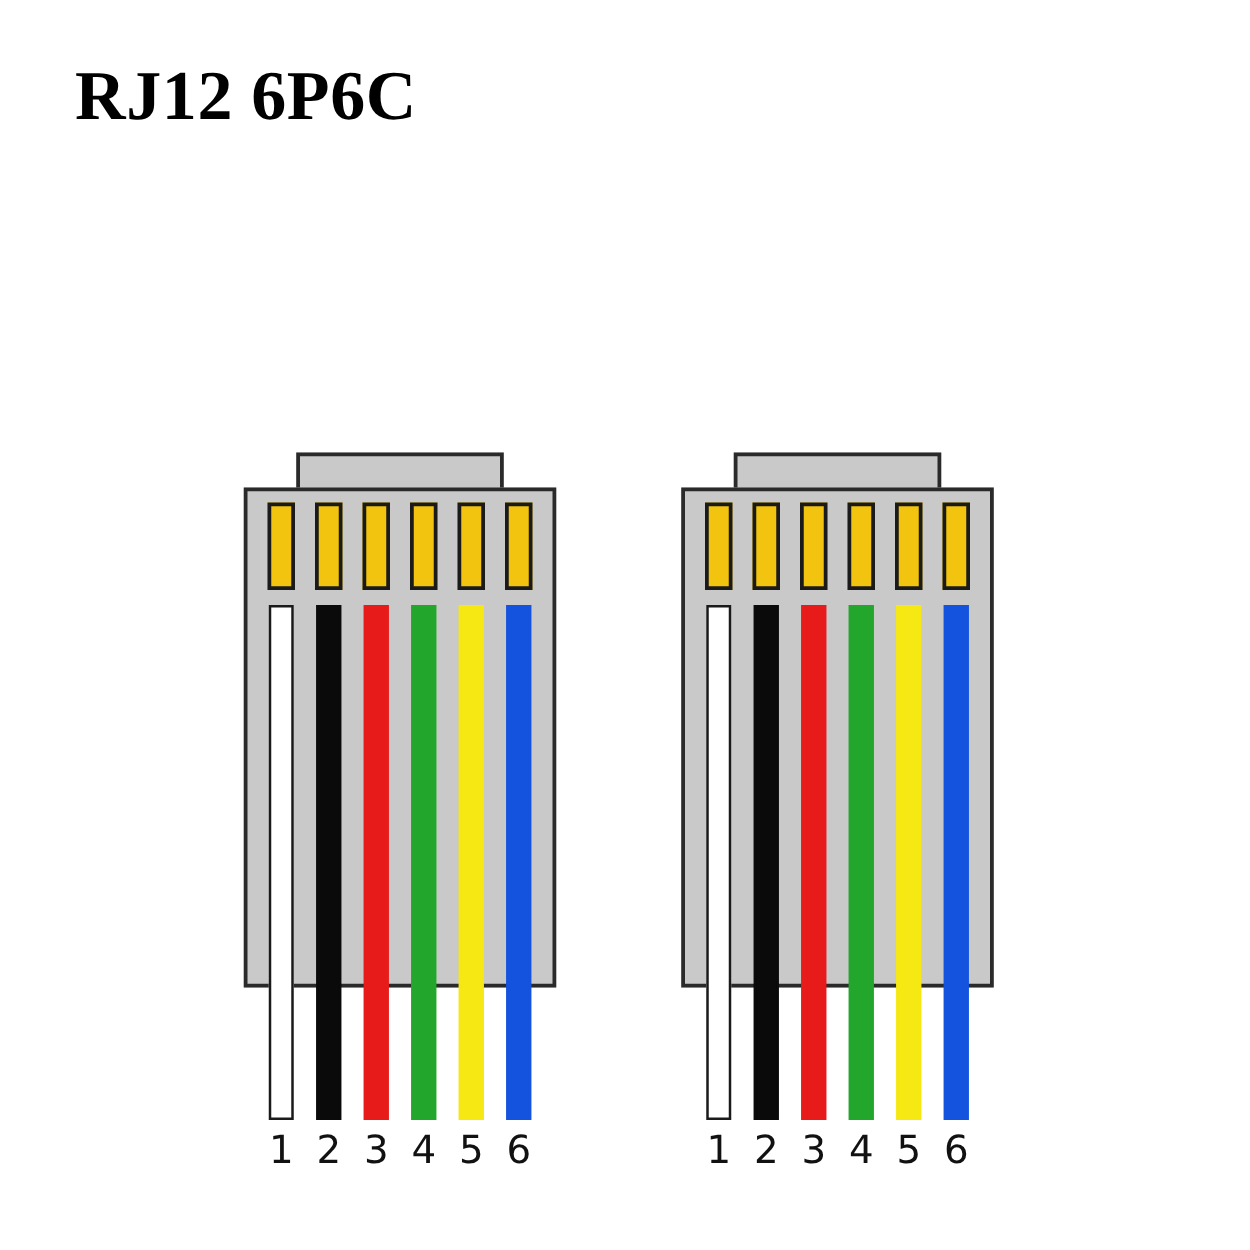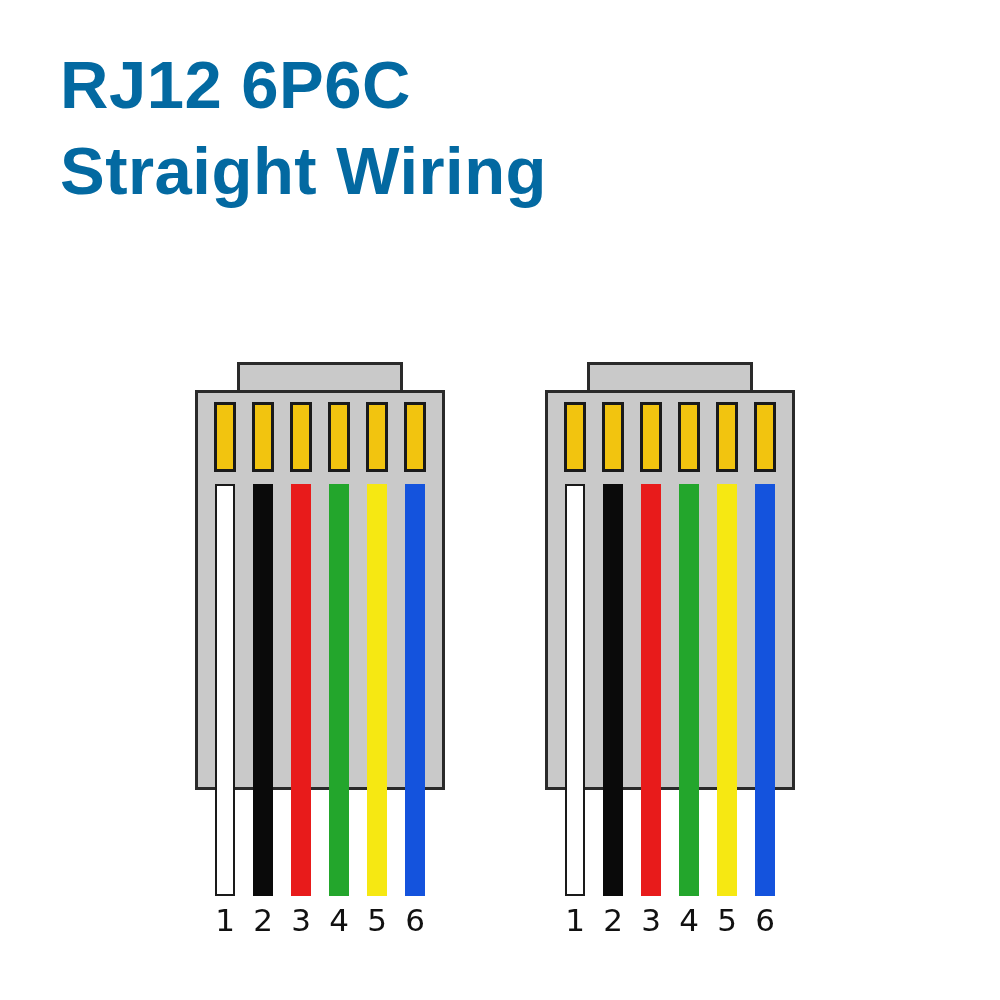--- a/index.html
+++ b/index.html
@@ -16,25 +16,26 @@
     overflow: hidden;
   }
   .header {
     position: absolute;
     top: 42px;
     left: 60px;
     color: #3a4b60;
   }
   .title {
     margin: 0;
-    font-size: 67px;
+    font-size: 56px;
     line-height: 1.28;
     font-weight: 800;
     letter-spacing: 0.5px;
-    color: #0369a1;
+    color: #000000;
+    font-family: Liberation Serif, serif;
   }
   .subtitle {
     margin: 22px 0 0 0;
     font-size: 37px;
     font-weight: 700;
     color: #3a4b60;
     letter-spacing: 0.2px;
   }
   .diagram {
     position: absolute;
@@ -118,21 +119,21 @@
     color: #111111;
     font-family: "DejaVu Sans", "Liberation Sans", sans-serif;
   }
 </style>
 </head>
 <body>
 
 <div class="page">
 
   <div class="header">
-    <h1 class="title"><span>RJ12 6P6C</span><br><span>Straight Wiring</span></h1>
+    <h1 class="title"><span>RJ12 6P6C</span><br></h1>
   </div>
 
   <div class="diagram">
 
     <div class="connector">
       <div class="tab" style="background-color: rgb(201, 201, 201); border-color: rgb(42, 42, 42);"></div>
       <div class="body-block" style="background-color: rgb(201, 201, 201); border-color: rgb(42, 42, 42);"></div>
       <div class="pins">
         <div class="pin" style="background-color: rgb(242, 196, 15);"></div>
         <div class="pin" style="background-color: rgb(242, 196, 15);"></div>

